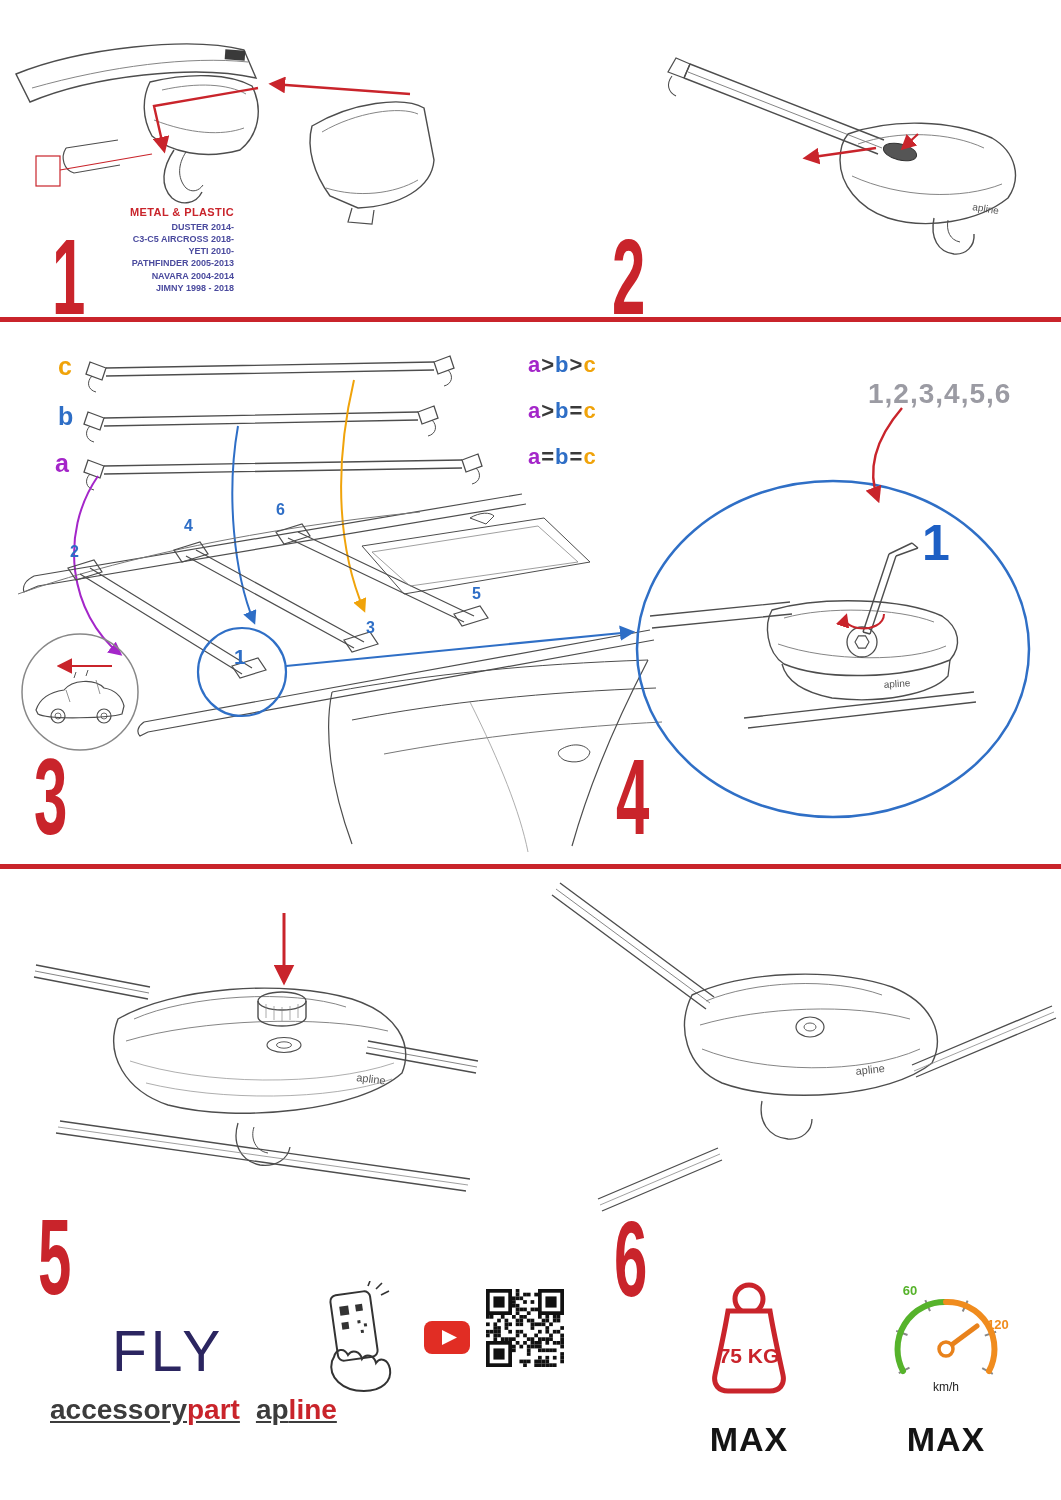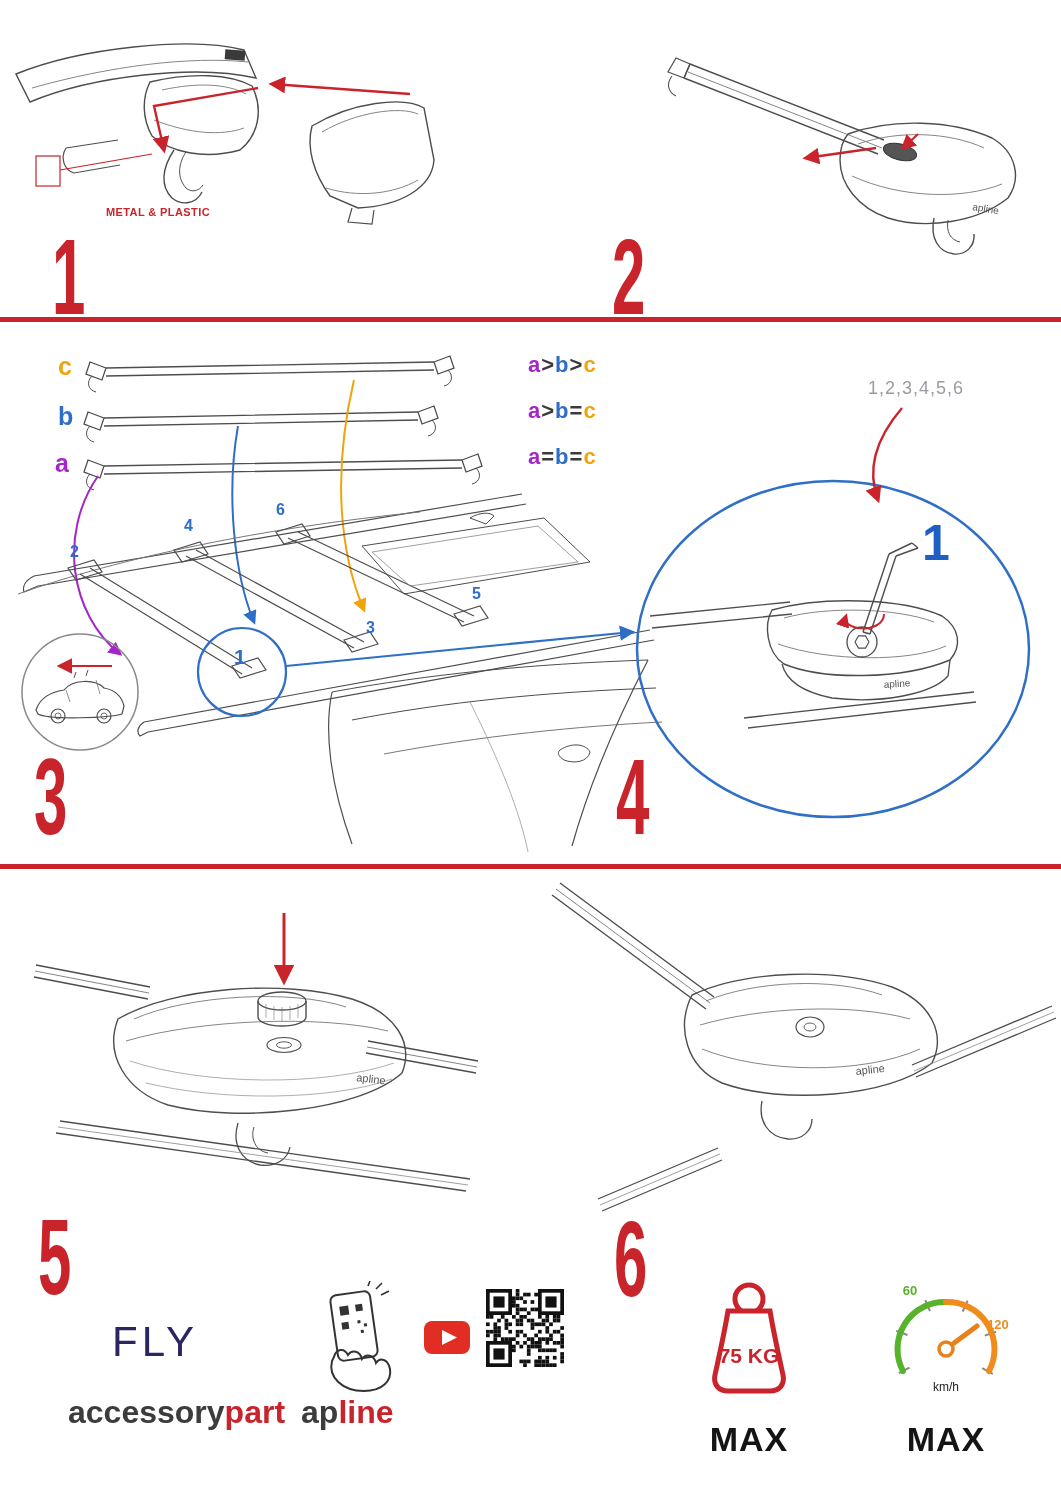--- a/index.html
+++ b/index.html
@@ -8,38 +8,38 @@
   .page { position:relative; width:1061px; height:1500px; background:#fff; overflow:hidden; margin:0 auto; }
   .abs { position:absolute; }
   svg { display:block; }
 
   .divider { position:absolute; left:0; width:1061px; height:5px; background:#c9242b; }
 
   .stepnum { position:absolute; color:#c9242b; font-size:100px; font-weight:700; line-height:.9;
              transform:scale(.6,1.08); transform-origin:top left; }
 
   
-  .compat { position:absolute; left:82px; top:206px; width:152px; text-align:center; }
+  .compat { position:absolute; left:82px; top:206px; width:152px; text-align:right; }
   .compat-title { color:#c9242b; font-size:11px; font-weight:700; letter-spacing:.4px; margin-bottom:3px; }
   .compat-line { color:#4a4a9e; font-size:9px; font-weight:700; line-height:1.35; }
 
   
   .sec { position:absolute; left:0; width:1061px; }
   .barlabel { position:absolute; font-size:25px; font-weight:700; line-height:1; }
   .c-a { color:#a426c9; } .c-b { color:#2e6ec6; } .c-c { color:#f0a30a; } .c-op { color:#3a3a3a; }
   .legend { position:absolute; left:528px; top:30px; }
   .legend-row { height:46px; font-size:22px; font-weight:700; letter-spacing:1px; }
-  .seq { position:absolute; left:868px; top:56px; font-size:18px; font-weight:400; color:#9b9ba3; letter-spacing:1px; }
+  .seq { position:absolute; left:868px; top:56px; font-size:28px; font-weight:700; color:#9b9ba3; letter-spacing:1px; }
   .big-blue-one { position:absolute; left:922px; top:196px; font-size:50px; font-weight:700; color:#1d5fc4; line-height:1; }
   .posnum { position:absolute; color:#2e6ec6; font-weight:700; font-size:16px; line-height:1; }
   .posnum.pos-big { font-size:21px; }
 
   
-  .fly { position:absolute; left:112px; top:449px; font-size:42px; font-weight:500; letter-spacing:4px; color:#2b2560; }
-  .brandline { position:absolute; left:68px; top:525px; font-size:32px; font-weight:700; color:#3c3c3c; white-space:nowrap; }
+  .fly { position:absolute; left:112px; top:449px; font-size:57px; font-weight:500; letter-spacing:4px; color:#2b2560; }
+  .brandline { position:absolute; left:50px; top:525px; font-size:28px; font-weight:700; color:#3c3c3c; white-space:nowrap;text-decoration:underline; }
   .brandline .red { color:#c9242b; }
   .brandline .gap { display:inline-block; width:16px; }
   .max { position:absolute; font-size:34px; font-weight:700; color:#141414; letter-spacing:1px; text-align:center;margin-top:13px; }
 </style>
 </head>
 <body>
 
 <div class="page">
 
   <svg class="abs" style="left:0;top:0" width="1061" height="317" viewBox="0 0 1061 317">
@@ -85,20 +85,28 @@
       <text x="972" y="210" font-size="10" fill="#555" stroke="none" transform="rotate(9 972 210)">apline</text>
     </g>
     <g stroke="#c9242b" fill="none">
       <path d="M876,148 L806,158" stroke-width="2.4" marker-end="url(#t-red)"></path>
       <path d="M918,134 L903,148" stroke-width="2.2" marker-end="url(#t-red)"></path>
     </g>
   </svg>
 
   <div class="compat">
     <div class="compat-title">METAL &amp; PLASTIC</div>
+    <div>
+        <div class="compat-line">DUSTER 2014-</div>
+        <div class="compat-line">C3-C5 AIRCROSS 2018-</div>
+        <div class="compat-line">YETI 2010-</div>
+        <div class="compat-line">PATHFINDER 2005-2013</div>
+        <div class="compat-line">NAVARA 2004-2014</div>
+        <div class="compat-line">JIMNY 1998 - 2018</div>
+      </div>
   </div>
 
   <div class="stepnum" style="left:52px;top:228px">1</div>
   <div class="stepnum" style="left:612px;top:228px">2</div>
 
   <div class="divider" style="top:317px"></div>
 
   <div class="sec" style="top:322px;height:542px">
     <svg class="abs" style="left:0;top:0" width="1061" height="542" viewBox="0 0 1061 542">
       <defs>

